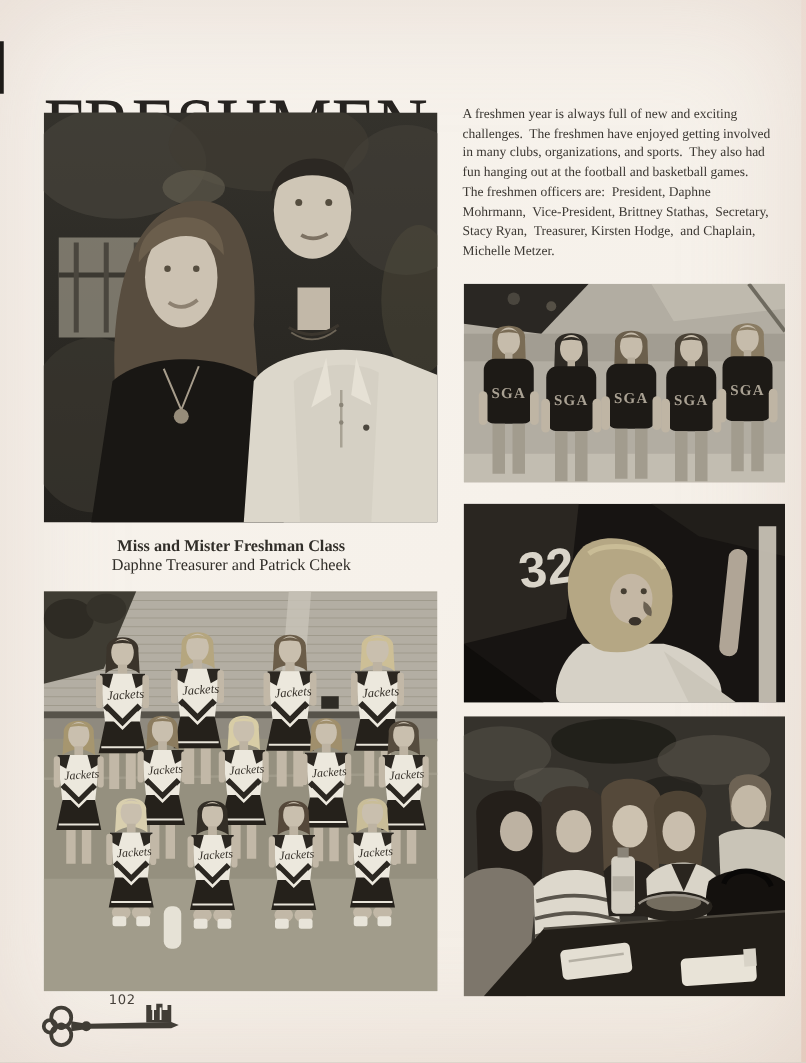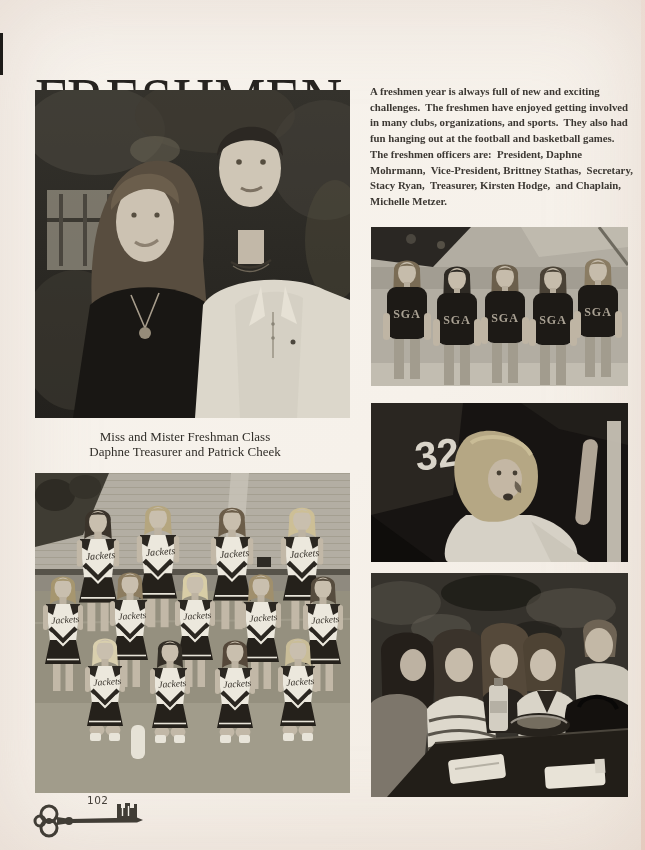--- a/index.html
+++ b/index.html
@@ -20,27 +20,26 @@
     white-space:nowrap;
   }
   .photo { position:absolute; display:block; }
   .photo svg { display:block; width:100%; height:100%; }
   #photo-couple   { left:35px;  top:90px;  width:315px; height:328px; }
   #photo-cheer    { left:35px;  top:473px; width:315px; height:320px; }
   #photo-sga      { left:371px; top:227px; width:257px; height:159px; }
   #photo-facepaint{ left:371px; top:403px; width:257px; height:159px; }
   #photo-table    { left:371px; top:573px; width:257px; height:224px; }
   .caption { position:absolute; left:30px; top:429px; width:310px; text-align:center; color:#312e29; }
-  .caption-title { font-weight:normal; font-size:13px; line-height:15px; }
+  .caption-title { font-weight:bold; font-size:13px; line-height:15px; }
   .caption-names { font-size:13px; line-height:15px; }
   .intro {
     position:absolute; left:370px; top:84px; width:275px;
     font-size:10.8px; line-height:15.7px; color:#3c3833;
     white-space:pre;
-    font-weight:bold;
   }
   .page-number {
     position:absolute; left:87px; top:794px;
     font-size:10.5px; letter-spacing:.5px; color:#45403a;
     font-family:"DejaVu Sans", sans-serif;
   }
   .key { position:absolute; left:33px; top:797px; width:118px; height:48px; }
 </style>
 </head>
 <body>

